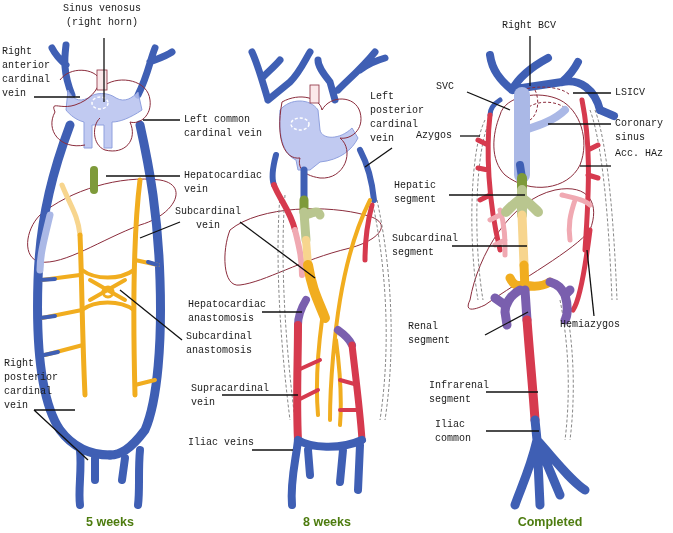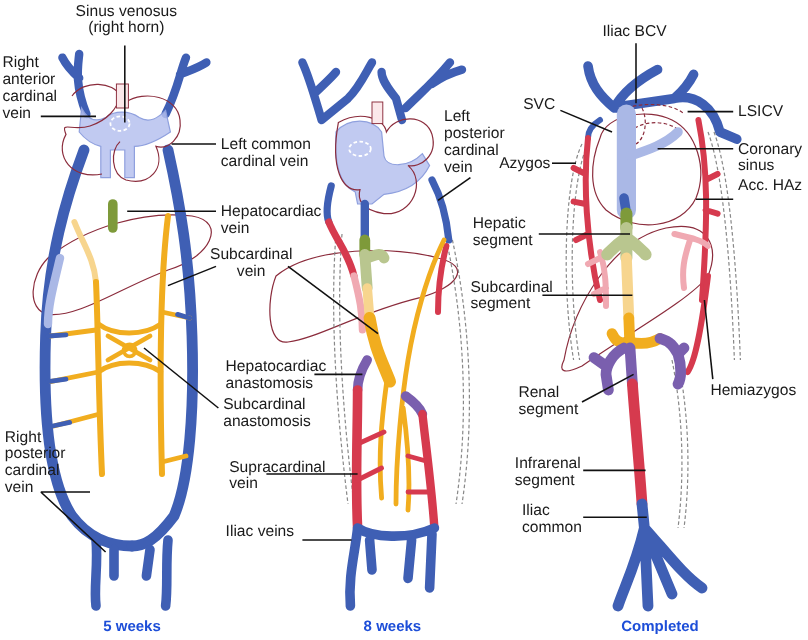--- a/index.html
+++ b/index.html
@@ -1,21 +1,21 @@
 <!DOCTYPE html>
 <html><head>
   <meta charset="utf-8">
   <style>
     html, body { margin: 0; padding: 0; background: #ffffff; }
     body { width: 673px; height: 533px; position: relative; overflow: hidden;
            font-family: "Liberation Sans", sans-serif; }
     #diagram { position: absolute; left: 0; top: 0; width: 673px; height: 533px; }
-    .lbl { position: absolute; font-size: 13px; line-height: 14px; color: #1a1a1a;
-           font-family: Liberation Sans, sans-serif; white-space: pre-line; }
-    .cap { position: absolute; font-size: 12.5px; font-weight: bold; color: #1d4ed8;
+    .lbl { position: absolute; font-size: 10px; line-height: 14px; color: #1a1a1a;
+           font-family: Liberation Mono, monospace; white-space: pre-line; }
+    .cap { position: absolute; font-size: 12.5px; font-weight: bold; color: #4d7c0f;
            font-family: "Liberation Sans", sans-serif; text-align: center; }
     .vein { fill: none; stroke-linecap: round; stroke-linejoin: round; }
     .blue { stroke: #3f5fb4; }
     .lblue { stroke: #aab8e6; }
     .gold { stroke: #f1ad1f; }
     .lgold { stroke: #f7d58e; }
     .red { stroke: #d63a4e; }
     .lred { stroke: #f0a9b2; }
     .purple { stroke: #7a5fae; }
     .olive { stroke: #7e9a3a; }
@@ -176,31 +176,31 @@
 
 <div class="lbl" style="left:370px;top:90px;">Left
 posterior
 cardinal
 vein</div>
 <div class="lbl" style="left:191px;top:382px;">Supracardinal
 vein</div>
 <div class="lbl" style="left:188px;top:436px;">Iliac veins</div>
 <div class="cap" style="left:277px;top:515px;width:100px;text-align:center;">8 weeks</div>
 
-<div class="lbl" style="left:502px;top:19px;">Iliac BCV</div>
+<div class="lbl" style="left:502px;top:19px;">Right BCV</div>
 <div class="lbl" style="left:436px;top:80px;">SVC</div>
 <div class="lbl" style="left:615px;top:86px;">LSICV</div>
 <div class="lbl" style="left:615px;top:117px;">Coronary
 sinus</div>
 <div class="lbl" style="left:416px;top:129px;">Azygos</div>
 <div class="lbl" style="left:615px;top:147px;">Acc. HAz</div>
 <div class="lbl" style="left:394px;top:179px;">Hepatic
 segment</div>
 <div class="lbl" style="left:392px;top:232px;">Subcardinal
 segment</div>
-<div class="lbl" style="left:432px;top:320px;">Renal
-segment</div>
-<div class="lbl" style="left:592px;top:318px;">Hemiazygos</div>
+<div class="lbl" style="left:408px;top:320px;">Renal
+segment</div>
+<div class="lbl" style="left:560px;top:318px;">Hemiazygos</div>
 <div class="lbl" style="left:429px;top:379px;">Infrarenal
 segment</div>
 <div class="lbl" style="left:435px;top:418px;">Iliac
 common</div>
 <div class="cap" style="left:500px;top:515px;width:100px;">Completed</div>
 
 </body></html>

